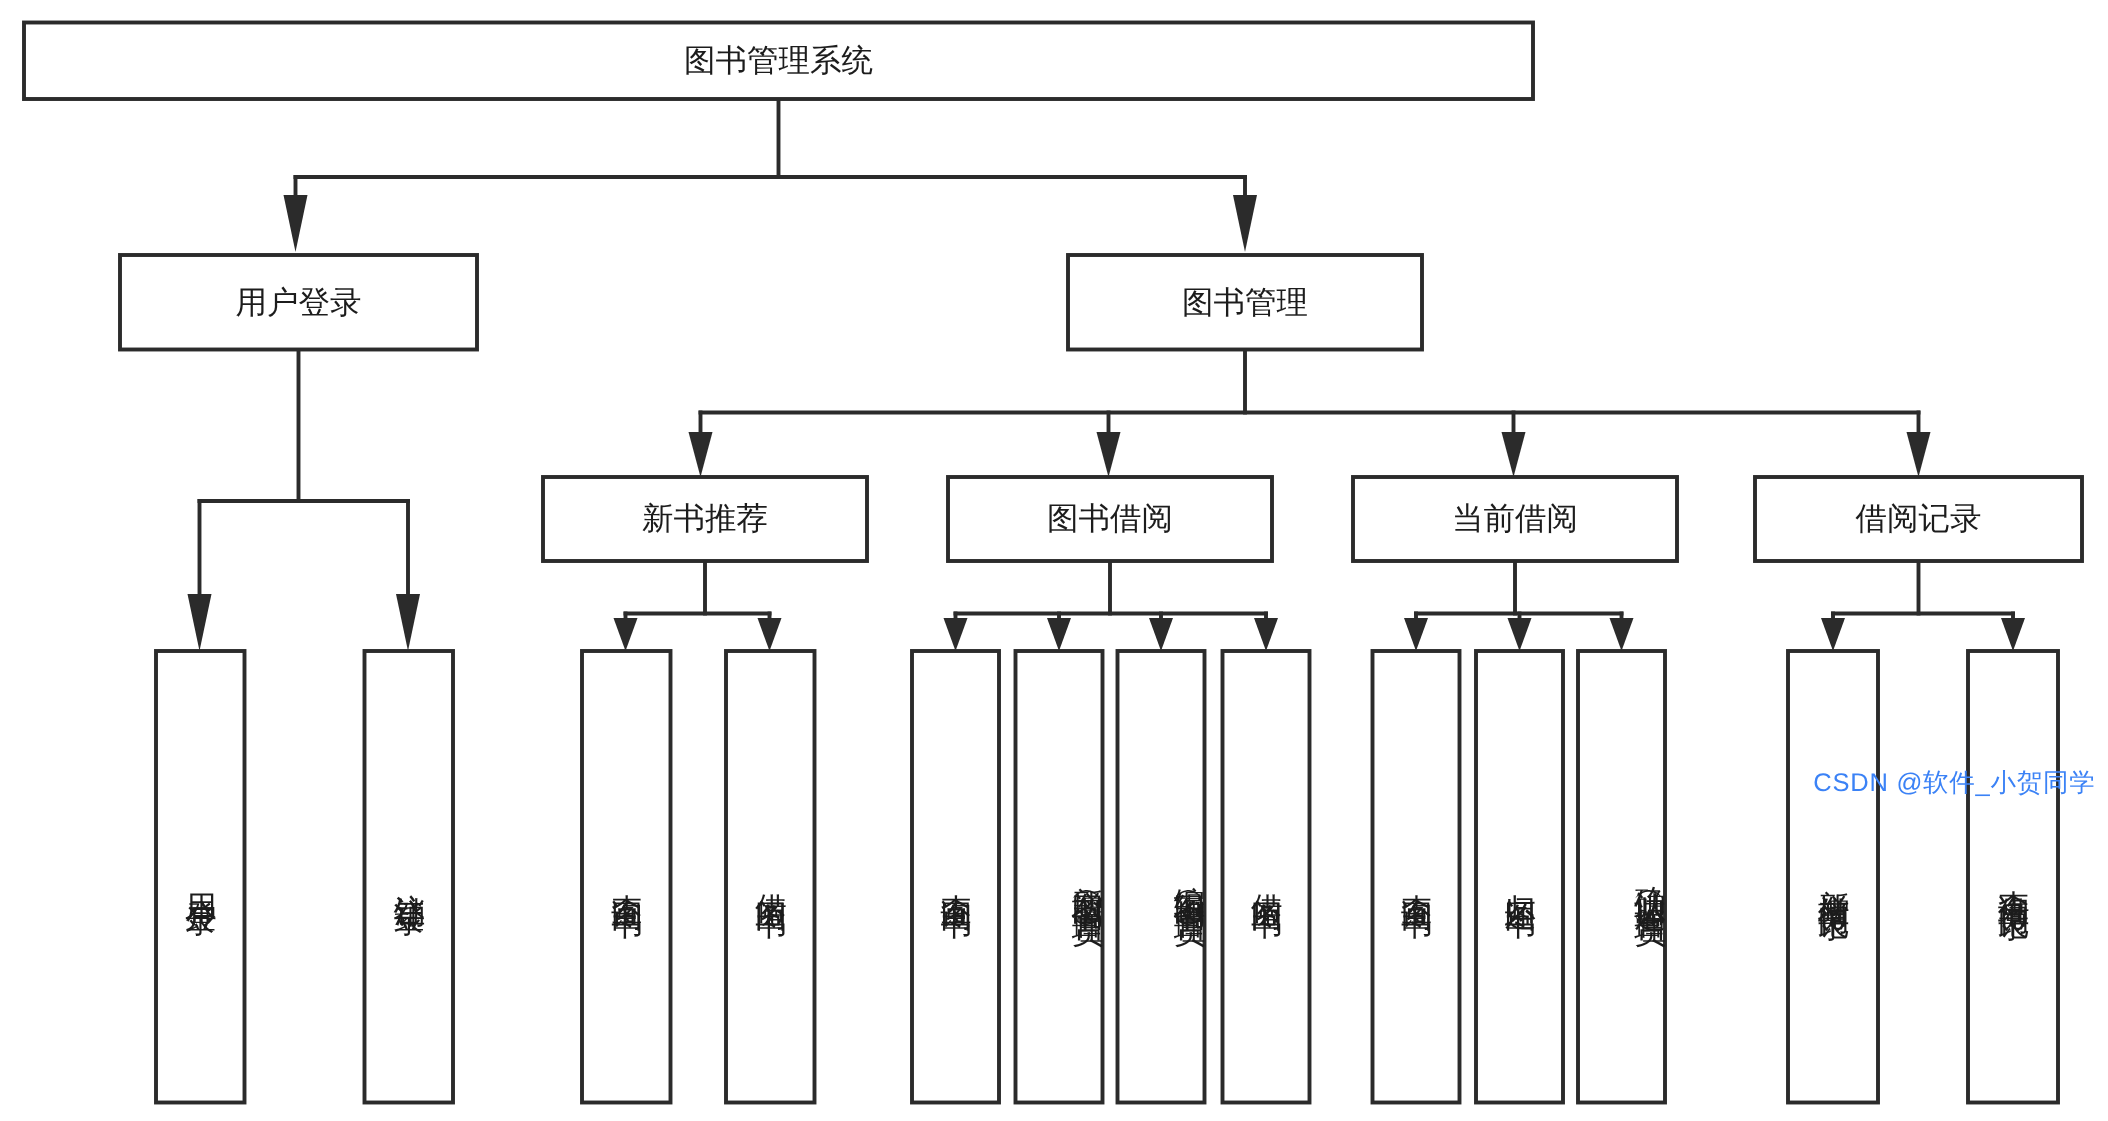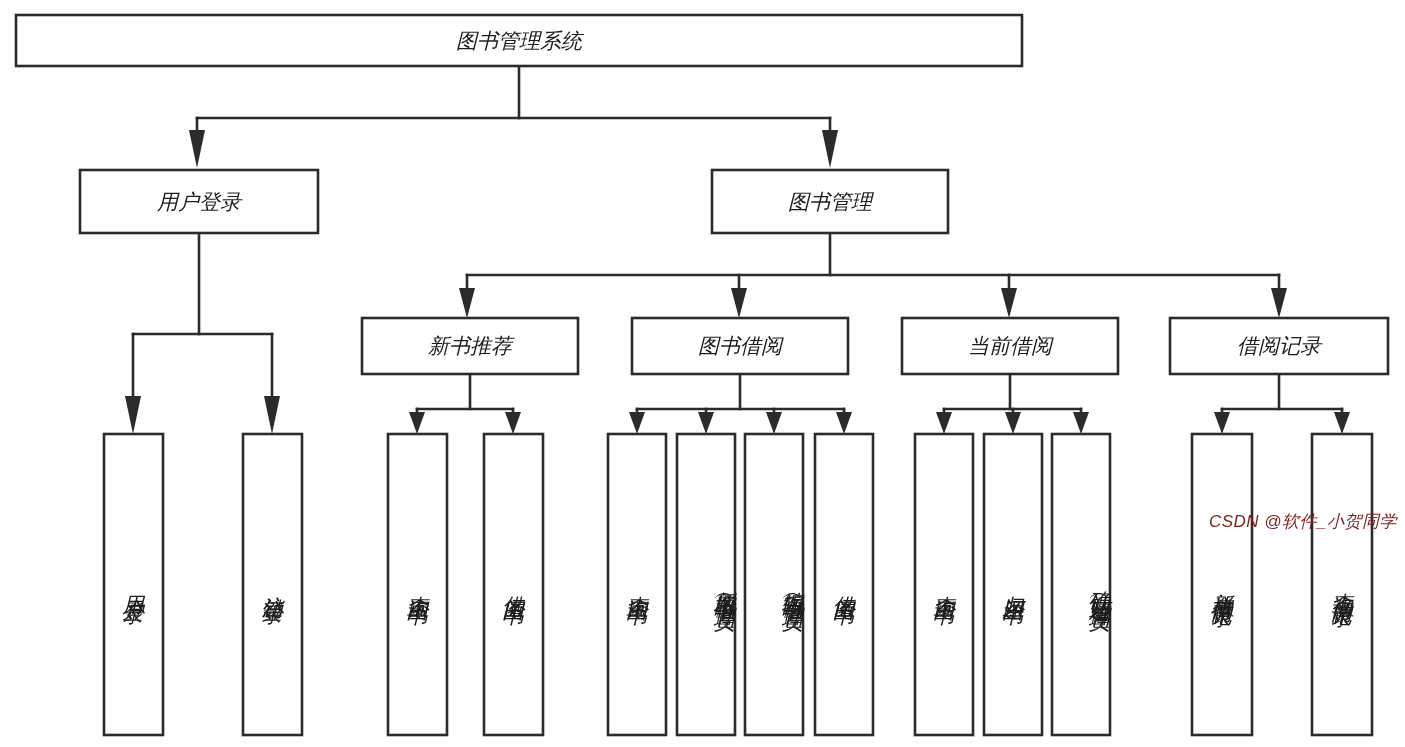--- a/index.html
+++ b/index.html
@@ -11,21 +11,20 @@
     width: 1405px;
     height: 747px;
     font-family: "Liberation Sans", "DejaVu Sans", sans-serif;
     overflow: hidden;
   }
   #diagram-root {
     position: relative;
     width: 1405px;
     height: 539px;
     background: #ffffff;
-    font-style: italic;
   }
   svg#diagram-svg {
     position: absolute;
     left: 0;
     top: 0;
     width: 1405px;
     height: 747px;
   }
   .node-box {
     fill: #ffffff;
@@ -61,21 +60,21 @@
     white-space: nowrap;
     text-align: center;
     pointer-events: none;
   }
   .watermark {
     position: absolute;
     right: 8px;
     bottom: 6px;
     font-family: "Liberation Sans", "DejaVu Sans", sans-serif;
     font-size: 17px;
-    color: #7f1d1d;
+    color: #3b82f6;
     letter-spacing: 0.5px;
     white-space: nowrap;
   }
 </style>
 </head>
 <body>
 
 <div id="diagram-root">
 
   <svg id="diagram-svg" viewBox="0 0 1405 747" xmlns="http://www.w3.org/2000/svg">

